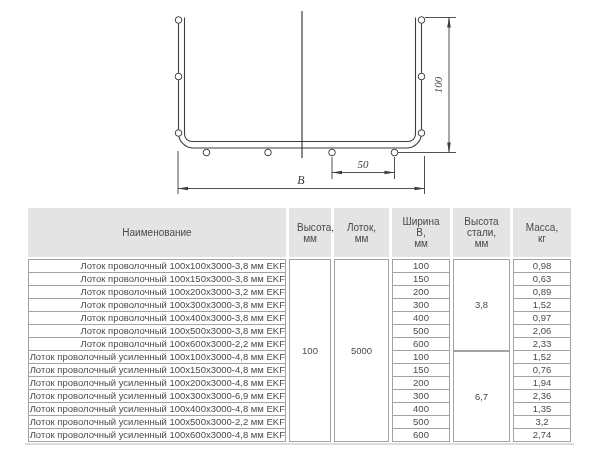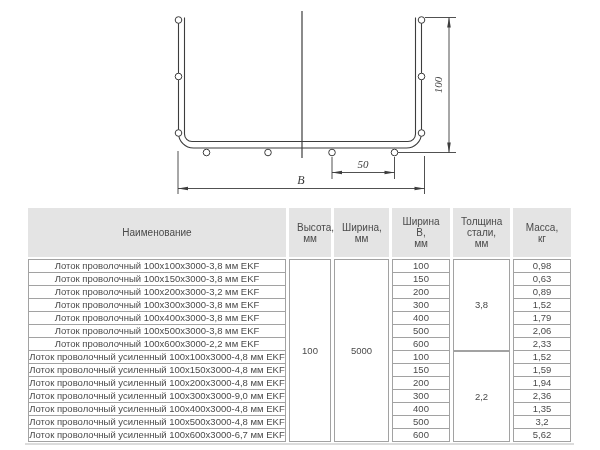--- a/index.html
+++ b/index.html
@@ -43,21 +43,21 @@
     line-height:12px;
     padding:0;
     color:#4a4a4a;
     vertical-align:middle;
     overflow:hidden;
     white-space:nowrap;
   }
   table.spec tbody tr:first-child td, table.spec td.box-top{
     border-top:1px solid #a2a2a2;
   }
-  td.name{text-align:center;padding-left:7px;}
+  td.name{text-align:right;padding-left:7px;}
   td.num{text-align:center;}
   .bottom-line{
     width:549px;height:2px;margin:1px 0 0 25px;
     background:#dcdcdc;
   }
 </style>
 </head>
 <body>
 
 <svg class="drawing" width="600" height="205" viewBox="0 0 600 205" xmlns="http://www.w3.org/2000/svg">
@@ -117,25 +117,25 @@
     <col style="width:55px">
     <col style="width:58px">
     <col style="width:57px">
     <col style="width:58px">
   </colgroup>
   <thead>
     <tr>
       <th>Наименование</th>
       <th>Высота,
 мм</th>
-      <th>Ширина,
+      <th>Лоток,
 мм</th>
       <th>Ширина В,
 мм</th>
-      <th>Толщина
+      <th>Высота
 стали, мм</th>
       <th>Масса, кг</th>
     </tr>
   </thead>
   <tbody>
       <tr>
         <td class="name">Лоток проволочный 100х100х3000-3,8 мм EKF</td>
         <td class="num" rowspan="14">100</td>
         <td class="num" rowspan="14">5000</td>
         <td class="num">100</td>
@@ -153,64 +153,64 @@
         <td class="num">0,89</td>
       </tr>
       <tr>
         <td class="name">Лоток проволочный 100х300х3000-3,8 мм EKF</td>
         <td class="num">300</td>
         <td class="num">1,52</td>
       </tr>
       <tr>
         <td class="name">Лоток проволочный 100х400х3000-3,8 мм EKF</td>
         <td class="num">400</td>
-        <td class="num">1,79</td>
+        <td class="num">0,97</td>
       </tr>
       <tr>
         <td class="name">Лоток проволочный 100х500х3000-3,8 мм EKF</td>
         <td class="num">500</td>
         <td class="num">2,06</td>
       </tr>
       <tr>
         <td class="name">Лоток проволочный 100х600х3000-2,2 мм EKF</td>
         <td class="num">600</td>
         <td class="num">2,33</td>
       </tr>
       <tr>
         <td class="name">Лоток проволочный усиленный 100х100х3000-4,8 мм EKF</td>
         <td class="num">100</td>
-        <td class="num box-top" rowspan="7">2,2</td>
+        <td class="num box-top" rowspan="7">6,7</td>
         <td class="num">1,52</td>
       </tr>
       <tr>
         <td class="name">Лоток проволочный усиленный 100х150х3000-4,8 мм EKF</td>
         <td class="num">150</td>
-        <td class="num">1,59</td>
+        <td class="num">0,76</td>
       </tr>
       <tr>
         <td class="name">Лоток проволочный усиленный 100х200х3000-4,8 мм EKF</td>
         <td class="num">200</td>
         <td class="num">1,94</td>
       </tr>
       <tr>
-        <td class="name">Лоток проволочный усиленный 100х300х3000-9,0 мм EKF</td>
+        <td class="name">Лоток проволочный усиленный 100х300х3000-6,9 мм EKF</td>
         <td class="num">300</td>
         <td class="num">2,36</td>
       </tr>
       <tr>
         <td class="name">Лоток проволочный усиленный 100х400х3000-4,8 мм EKF</td>
         <td class="num">400</td>
         <td class="num">1,35</td>
       </tr>
       <tr>
-        <td class="name">Лоток проволочный усиленный 100х500х3000-4,8 мм EKF</td>
+        <td class="name">Лоток проволочный усиленный 100х500х3000-2,2 мм EKF</td>
         <td class="num">500</td>
         <td class="num">3,2</td>
       </tr>
       <tr>
-        <td class="name">Лоток проволочный усиленный 100х600х3000-6,7 мм EKF</td>
+        <td class="name">Лоток проволочный усиленный 100х600х3000-4,8 мм EKF</td>
         <td class="num">600</td>
-        <td class="num">5,62</td>
+        <td class="num">2,74</td>
       </tr>
     </tbody>
 </table>
 
 <div class="bottom-line"></div>
 
 </body></html>

